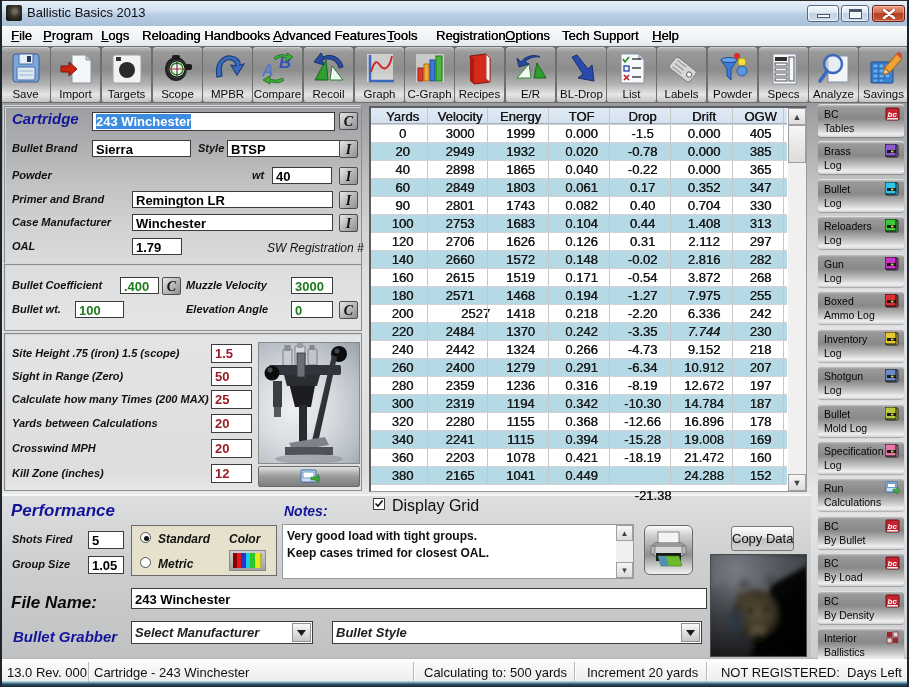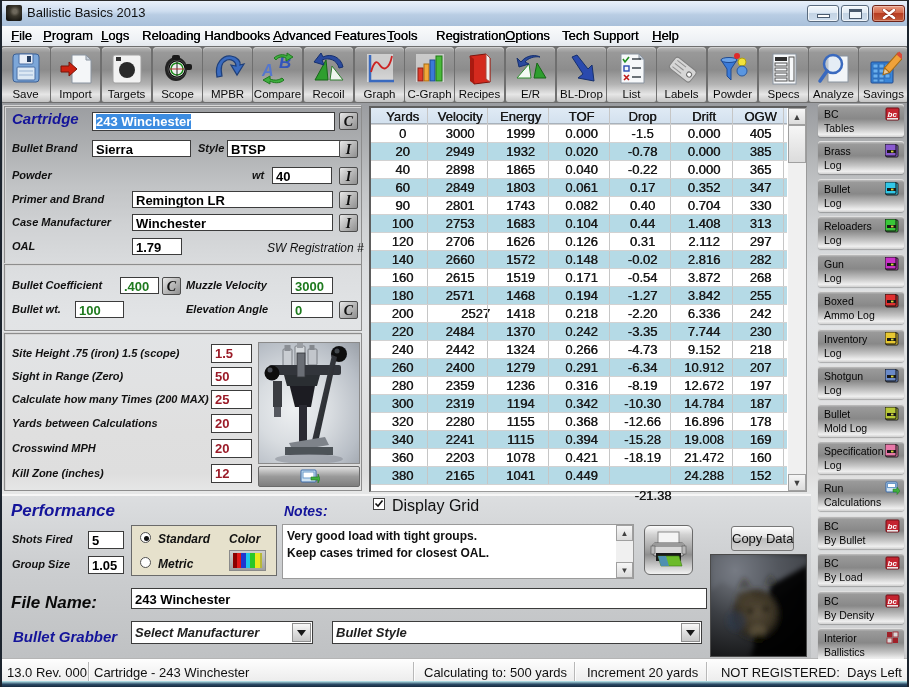--- a/index.html
+++ b/index.html
@@ -464,39 +464,39 @@
         <div class="cc" style="left:241.5px;top:2px;width:60px;">-0.54</div>
         <div class="cc" style="left:303.0px;top:2px;width:60px;">3.872</div>
         <div class="cc" style="left:359.5px;top:2px;width:60px;">268</div>
       </div>
 <div class="grow blue" style="top:178px">
         <div class="cc" style="left:1.5px;top:2px;width:60px;">180</div>
         <div class="cc" style="left:59.0px;top:2px;width:60px;">2571</div>
         <div class="cc" style="left:119.5px;top:2px;width:60px;">1468</div>
         <div class="cc" style="left:180.5px;top:2px;width:60px;">0.194</div>
         <div class="cc" style="left:241.5px;top:2px;width:60px;">-1.27</div>
-        <div class="cc" style="left:303.0px;top:2px;width:60px;">3.842</div>
+        <div class="cc" style="left:303.0px;top:2px;width:60px;">7.975</div>
         <div class="cc" style="left:359.5px;top:2px;width:60px;">255</div>
       </div>
 <div class="grow" style="top:196px">
         <div class="cc" style="left:1.5px;top:2px;width:60px;">200</div>
         <div class="cc" style="left:59.0px;top:2px;width:60px;text-align:right;">2527</div>
         <div class="cc" style="left:119.5px;top:2px;width:60px;">1418</div>
         <div class="cc" style="left:180.5px;top:2px;width:60px;">0.218</div>
         <div class="cc" style="left:241.5px;top:2px;width:60px;">-2.20</div>
         <div class="cc" style="left:303.0px;top:2px;width:60px;">6.336</div>
         <div class="cc" style="left:359.5px;top:2px;width:60px;">242</div>
       </div>
 <div class="grow blue" style="top:214px">
         <div class="cc" style="left:1.5px;top:2px;width:60px;">220</div>
         <div class="cc" style="left:59.0px;top:2px;width:60px;">2484</div>
         <div class="cc" style="left:119.5px;top:2px;width:60px;">1370</div>
         <div class="cc" style="left:180.5px;top:2px;width:60px;">0.242</div>
         <div class="cc" style="left:241.5px;top:2px;width:60px;">-3.35</div>
-        <div class="cc" style="left:303.0px;top:2px;width:60px;">7.744</div>
+        <div class="cc" style="left:303.0px;top:2px;width:60px;font-style:italic;">7.744</div>
         <div class="cc" style="left:359.5px;top:2px;width:60px;">230</div>
       </div>
 <div class="grow" style="top:232px">
         <div class="cc" style="left:1.5px;top:2px;width:60px;">240</div>
         <div class="cc" style="left:59.0px;top:2px;width:60px;">2442</div>
         <div class="cc" style="left:119.5px;top:2px;width:60px;">1324</div>
         <div class="cc" style="left:180.5px;top:2px;width:60px;">0.266</div>
         <div class="cc" style="left:241.5px;top:2px;width:60px;">-4.73</div>
         <div class="cc" style="left:303.0px;top:2px;width:60px;">9.152</div>
         <div class="cc" style="left:359.5px;top:2px;width:60px;">218</div>

